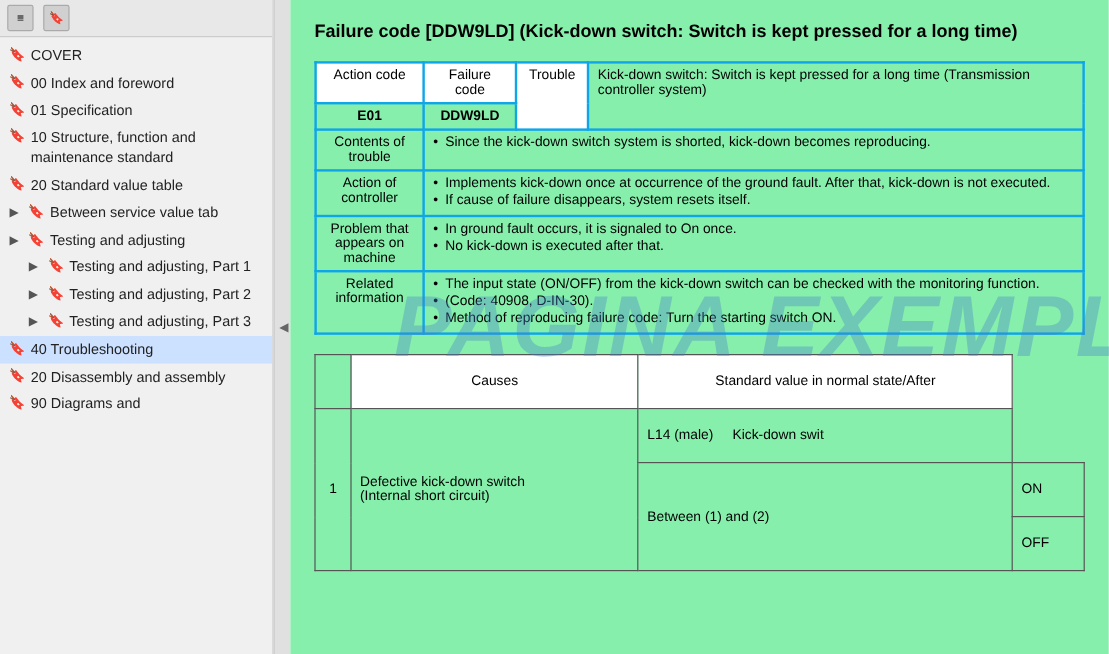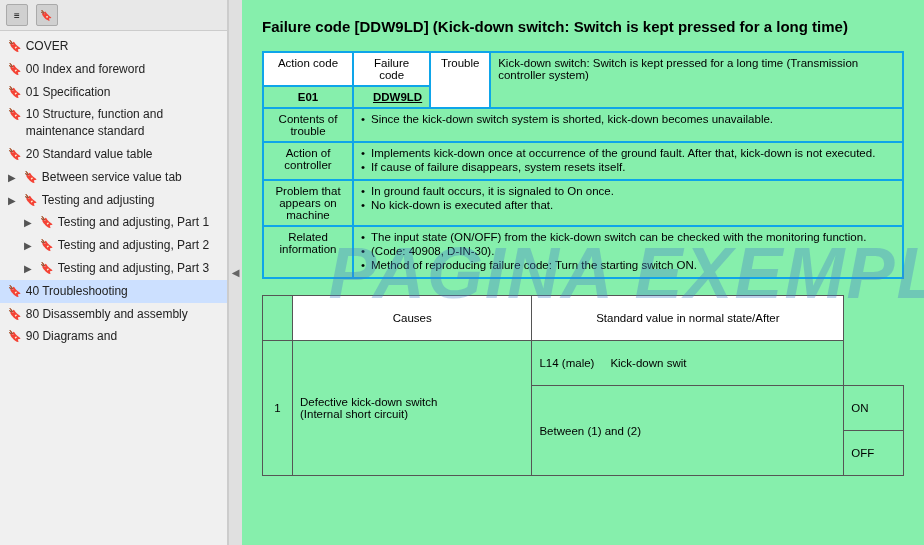--- a/index.html
+++ b/index.html
@@ -230,21 +230,21 @@
         <span class="expander">▶</span>
         <span class="bookmark-icon">🔖</span>
         <span class="item-label">Testing and adjusting, Part 3</span>
       </div>
       <div class="sidebar-item active" style="padding-left: 8px;">
         <span class="bookmark-icon">🔖</span>
         <span class="item-label">40 Troubleshooting</span>
       </div>
       <div class="sidebar-item" style="padding-left: 8px;">
         <span class="bookmark-icon">🔖</span>
-        <span class="item-label">80 Disassembly and assembly</span>
+        <span class="item-label">20 Disassembly and assembly</span>
       </div>
       <div class="sidebar-item" style="padding-left: 8px;">
         <span class="bookmark-icon">🔖</span>
         <span class="item-label">90 Diagrams and</span>
       </div>
     </div>
 </div>
 
 <div id="collapse-handle">◀</div>
 
@@ -254,30 +254,30 @@
   <table class="main-table">
     <thead>
       <tr class="header-row">
         <th>Action code</th>
         <th>Failure code</th>
         <th class="trouble-cell" rowspan="2">Trouble</th>
         <td rowspan="2" style="vertical-align:top;">Kick-down switch: Switch is kept pressed for a long time (Transmission controller system)</td>
       </tr>
       <tr class="code-row">
         <td style="text-align:center;">E01</td>
-        <td style="text-align:right;text-decoration:underline;">DDW9LD</td>
+        <td style="text-align:center;">DDW9LD</td>
       </tr>
     </thead>
     <tbody id="info-table-body">
 
     <tr>
           <td class="label-cell">Contents of trouble</td>
           <td colspan="3">
             <ul class="content-list">
-              <li>Since the kick-down switch system is shorted, kick-down becomes unavailable.</li>
+              <li>Since the kick-down switch system is shorted, kick-down becomes reproducing.</li>
             </ul>
           </td>
         </tr>
         <tr>
           <td class="label-cell">Action of controller</td>
           <td colspan="3">
             <ul class="content-list">
               <li>Implements kick-down once at occurrence of the ground fault. After that, kick-down is not executed.</li>
               <li>If cause of failure disappears, system resets itself.</li>
             </ul>

